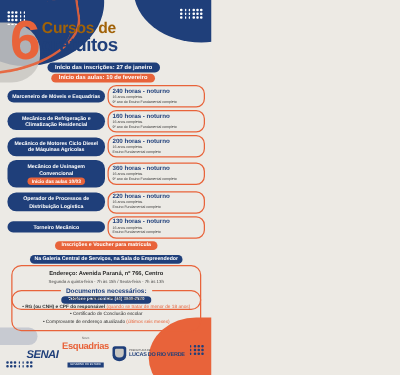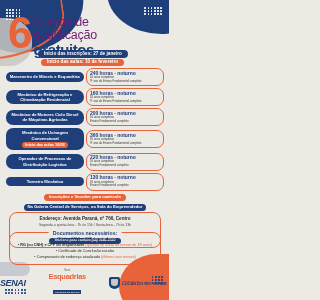--- a/index.html
+++ b/index.html
@@ -53,21 +53,21 @@
   .dots.white i { background:#ffffff; }
 
   
   .headline { position:absolute; left:8px; top:13px; right:6px; display:flex; align-items:flex-start; }
   .big-six {
     font-size:44px; line-height:.82; font-weight:bold; color:#e8633a;
     letter-spacing:-2px; margin-top:2px;
   }
   .head-text { margin-left:3px; padding-top:3px; }
   .head-l1, .head-l2 {
-    font-size:12.5px; line-height:1.02; font-weight:normal; color:#701a75; letter-spacing:-.2px;
+    font-size:12.5px; line-height:1.02; font-weight:bold; color:#a16207; letter-spacing:-.2px;
   }
   .head-l3 {
     font-size:15px; line-height:1.02; font-weight:bold; color:#1f3f7a; letter-spacing:-.4px;
   }
 
   
   .pill {
     position:absolute; border-radius:7px; color:#ffffff; text-align:center;
     font-size:4.6px; font-weight:bold; letter-spacing:.05px; white-space:nowrap;
     padding:1.6px 6px; line-height:1;
@@ -124,21 +124,21 @@
     background:#eceae5; color:#1f3f7a; font-size:5.2px; font-weight:bold;
     padding:0 4px; line-height:1.3; white-space:nowrap;
   }
   .docs-box { position:relative; }
   .doc-item { font-size:3.8px; color:#2b2b2b; line-height:1.55; }
   .doc-item .strong { font-weight:bold; }
   .doc-item .note { color:#e8633a; }
 
   
   .footer { position:absolute; left:0; right:0; bottom:4px; height:26px;
-            display:flex; align-items:center; gap:23px; }
+            display:flex; align-items:center; justify-content:center; gap:3px; }
   .logo-senai { font-size:9px; font-weight:bold; color:#1f3f7a; letter-spacing:-.4px; font-style:italic; }
   .logo-qualifica { text-align:center; line-height:1; }
   .logo-qualifica .q-top { font-size:2.6px; color:#6b6b6b; }
   .logo-qualifica .q-main { font-size:7.5px; font-weight:bold; color:#e8633a; letter-spacing:-.3px; }
   .logo-qualifica .q-sub { font-size:2.2px; color:#fff; background:#1f3f7a; padding:.6px 2px; display:inline-block; margin-top:.6px; }
   .logo-pref { display:flex; align-items:center; gap:2px; }
   .crest { width:11px; height:12px; background:#1f3f7a; border-radius:2px 2px 50% 50%/2px 2px 40% 40%; position:relative; }
   .crest::after { content:""; position:absolute; inset:2px 2px 3px; background:#c9c7c2; border-radius:1px 1px 46% 46%; }
   .pref-text { line-height:1.05; text-align:left; }
   .pref-text .p1 { font-size:2.2px; color:#555; display:block; }
@@ -227,21 +227,20 @@
       <i></i>
       <i></i>
       <i></i>
       <i></i>
   </div>
 
   <div class="headline">
     <div class="big-six">6</div>
     <div class="head-text">
       <div class="head-l1">Cursos de</div>
-      <div class="head-l2">qualificação</div>
       <div class="head-l3">gratuitos</div>
     </div>
   </div>
 
   <div class="pill pill-blue">Início das inscrições: 27 de janeiro</div>
   <div class="pill pill-orange">Início das aulas: 10 de fevereiro</div>
 
   <div class="courses">
       <div class="course-row">
         <div class="course-name">Marceneiro de Móveis e Esquadrias</div>

